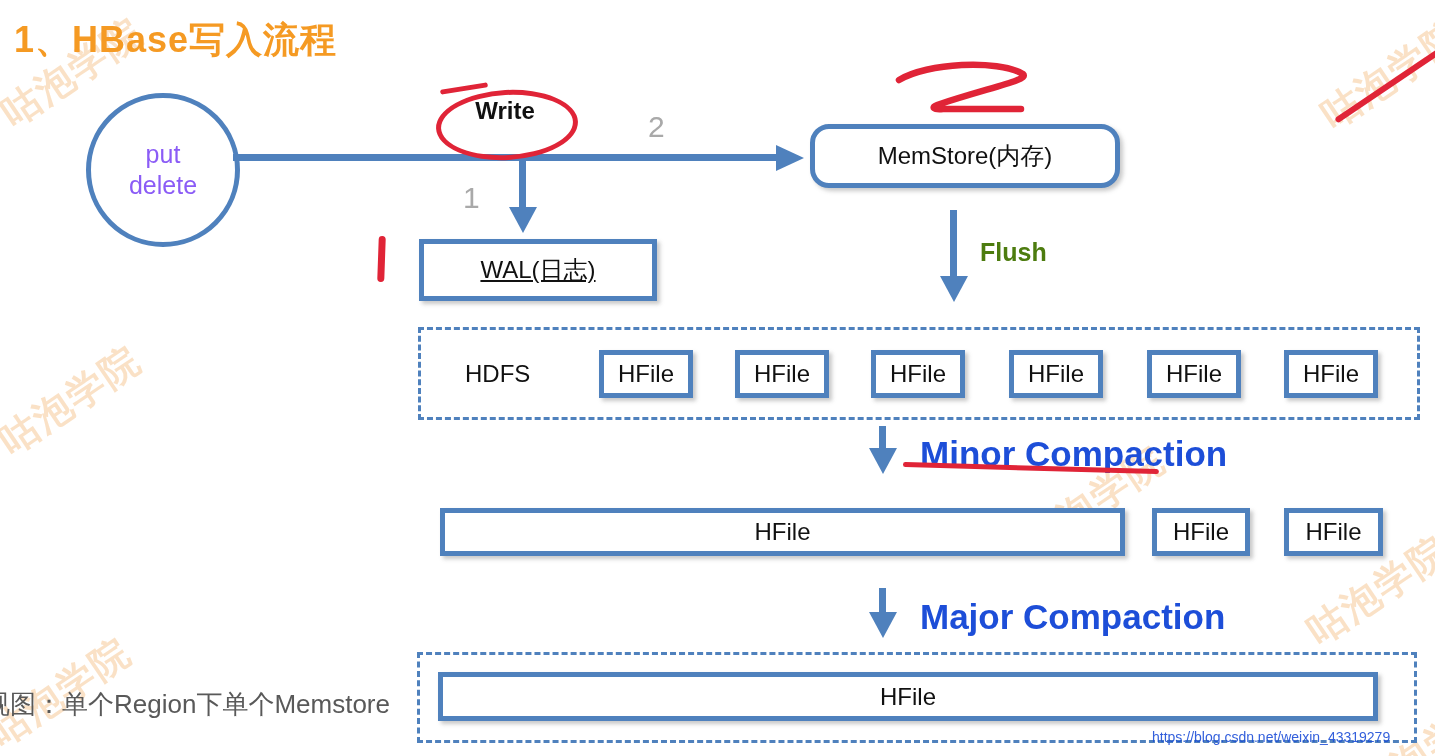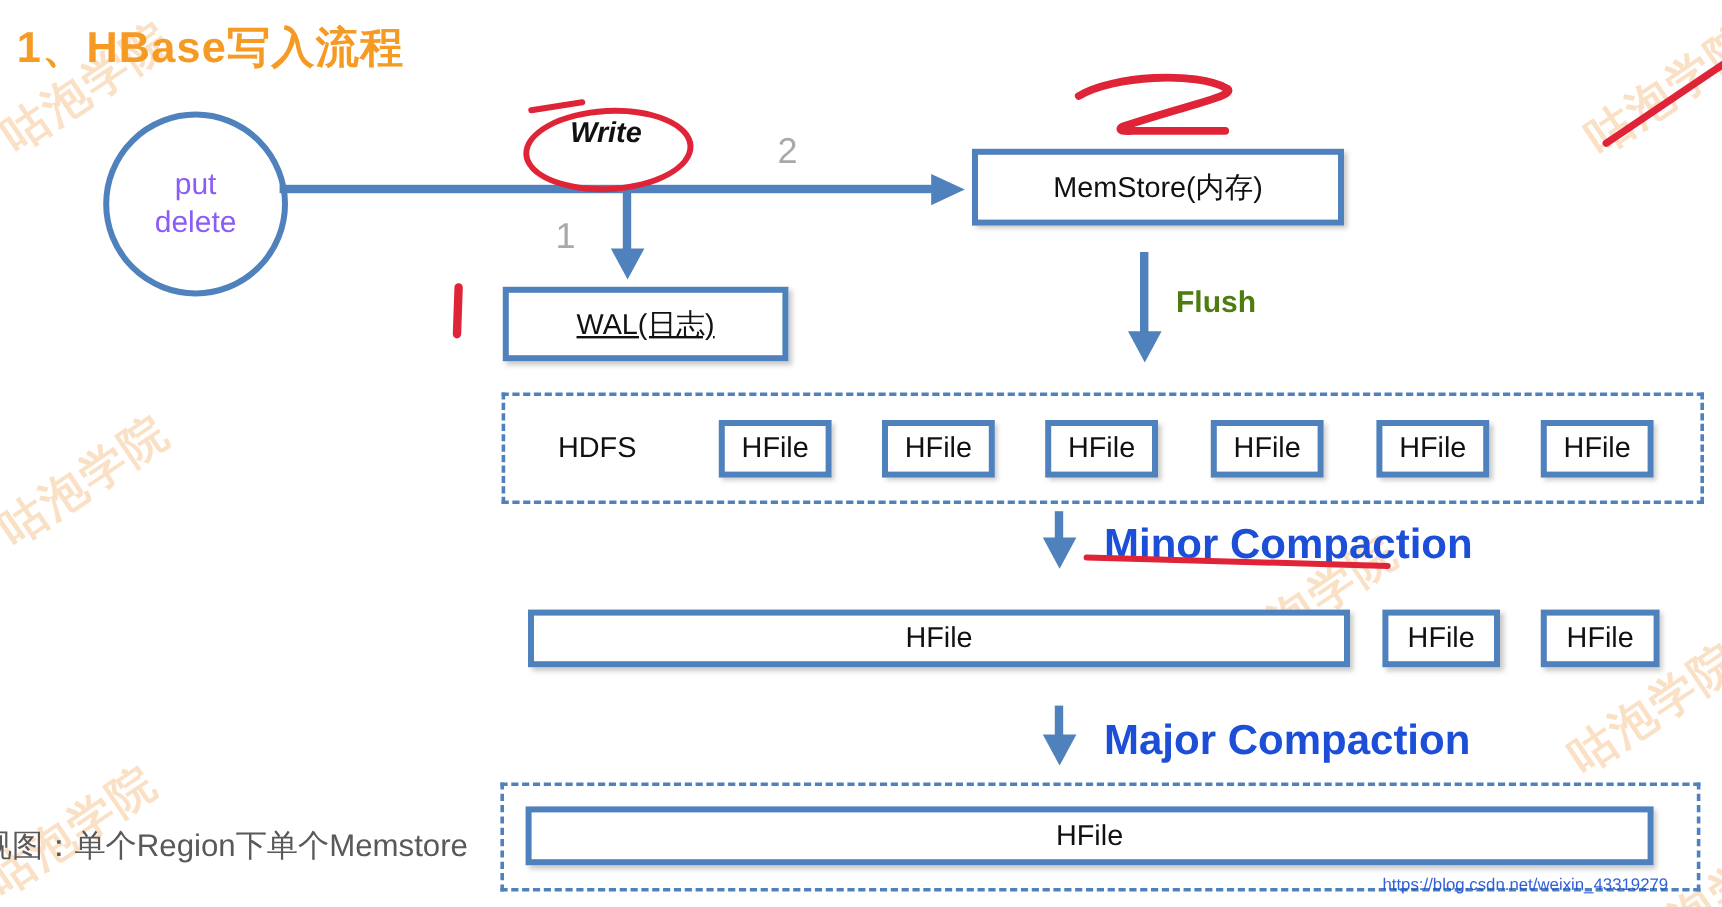--- a/index.html
+++ b/index.html
@@ -35,21 +35,21 @@
     border:5px solid #4F81BD;background:#fff;
     display:flex;flex-direction:column;align-items:center;justify-content:center;
     font-size:25px;color:#8b5cf6;line-height:31px;
   }
   .node-box{
     background:#fff;border:5px solid #4F81BD;
     box-shadow:3px 3px 4px rgba(100,100,100,0.35);
     display:flex;align-items:center;justify-content:center;
     font-size:24px;color:#111;
   }
-  .memstore{left:810px;top:124px;width:300px;height:54px;}
+  .memstore{left:810px;top:124px;width:300px;height:54px;border-radius:19px;}
   .wal{left:419px;top:239px;width:228px;height:52px;text-decoration:underline;}
   .dashed-box{
     border:3px dashed #4F81BD;background:transparent;
   }
   .hdfs-box{left:418px;top:327px;width:996px;height:87px;}
   .bottom-box{left:417px;top:652px;width:994px;height:85px;}
   .hdfs-label{left:433px;top:360px;font-size:24px;color:#111;margin-left:32px;}
   .hfile-s{width:84px;height:38px;}
   .hf-row1{top:350px;}
   .hf-row2{top:508px;}
@@ -63,21 +63,21 @@
     border-left:28px solid #4F81BD;
   }
   .head-down{
     position:absolute;width:0;height:0;
     border-left:14px solid transparent;border-right:14px solid transparent;
     border-top:26px solid #4F81BD;
   }
   .step-num{font-size:30px;color:#A9A9A9;}
   .write-label{
     left:440px;top:97px;width:130px;text-align:center;
-    font-size:24px;font-weight:bold;color:#111;font-style:italic;
+    font-size:24px;font-weight:bold;color:#111;
   }
   .flush-label{left:980px;top:238px;font-size:25px;font-weight:bold;color:#4d7c0f;}
   .compaction-label{font-size:35px;font-weight:bold;color:#1d4ed8;text-align:right;}
   
   .red{background:#E02437;}
   .red-ellipse{
     left:436px;top:90px;width:132px;height:60px;border-radius:50%;
     border:5px solid #E02437;transform:rotate(-3deg);background:transparent;
   }
   .red-ellipse-tail{

